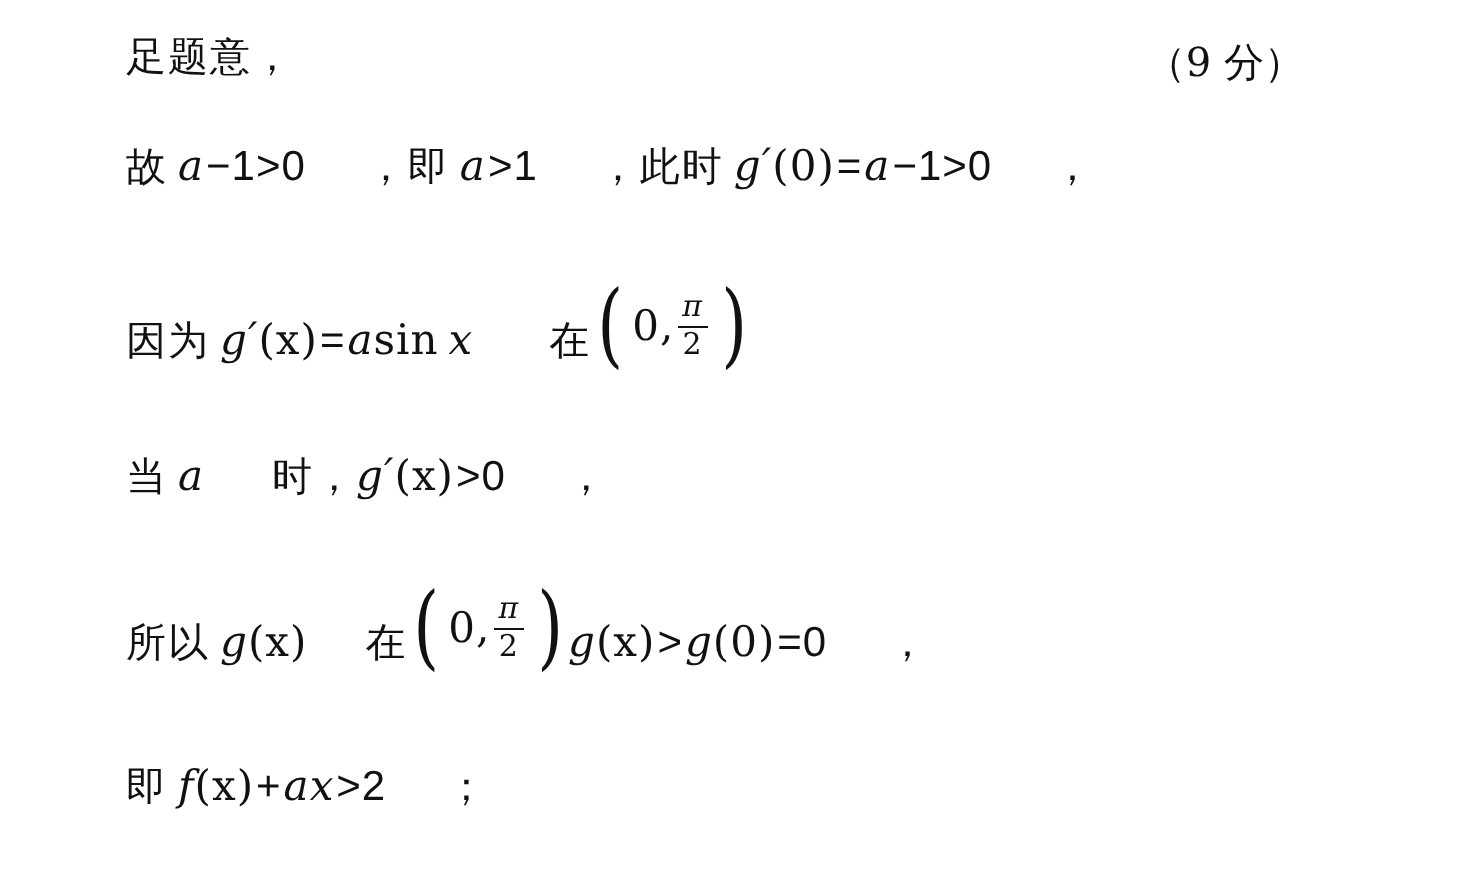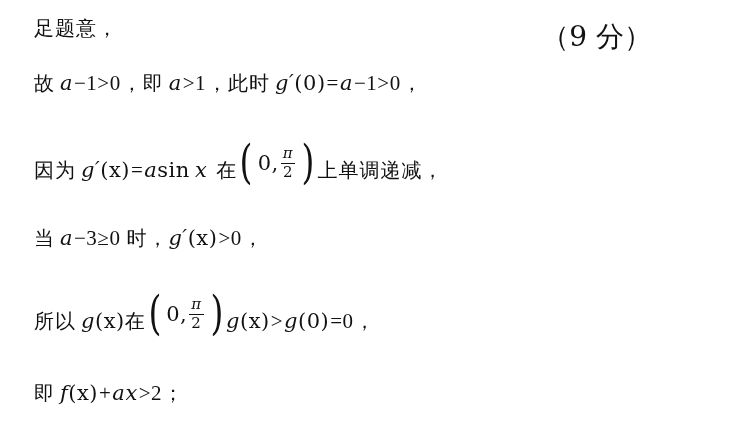--- a/index.html
+++ b/index.html
@@ -27,43 +27,44 @@
     align-items: baseline;
     font-size: 21px;
     line-height: 1;
     white-space: nowrap;
     letter-spacing: 0.5px;
   }
   .cjk {
     font-family: "DejaVu Sans", "Liberation Sans", sans-serif;
     font-size: 20px;
     letter-spacing: 1px;
+    margin-left: 29px;
   }
   .math {
     font-family: "DejaVu Serif", "Liberation Serif", serif;
     font-style: italic;
     font-size: 21px;
   }
   .upr {
     font-family: "DejaVu Serif", "Liberation Serif", serif;
     font-style: normal;
     font-size: 21px;
   }
   .op {
-    font-family: Liberation Serif, serif;
+    font-family: Liberation Sans, sans-serif;
     font-style: normal;
     font-size: 21px;
     padding: 0 1px;
   }
   .score {
     position: absolute;
     right: 84px;
     top: 18px;
     font-family: "DejaVu Serif", "Liberation Serif", serif;
-    font-size: 28px;
+    font-size: 20px;
   }
   
   .paren-group {
     display: inline-flex;
     align-items: center;
     vertical-align: middle;
     position: relative;
     top: 2px;
   }
   .bigparen {
@@ -173,28 +174,26 @@
         <span class="inner">
           <span class="upr">0,</span>
           <span class="frac">
             <span class="num">π</span>
             <span class="bar"></span>
             <span class="den">2</span>
           </span>
         </span>
         <span class="bigparen">)</span>
       </span>
-      <span class="cjk">上单调递减，</span>
   </div>
 
   <div class="line" id="l4">
     <span class="cjk">当</span>
       <span class="sp"></span>
       <span class="math">a</span>
-      <span class="op">−3≥0</span>
       <span class="sp"></span>
       <span class="cjk">时，</span>
       <span class="math">g</span>
       <span class="prime">′</span>
       <span class="upr">(x)</span>
       <span class="op">&gt;0</span>
       <span class="cjk">，</span>
   </div>
 
   <div class="line" id="l5">

